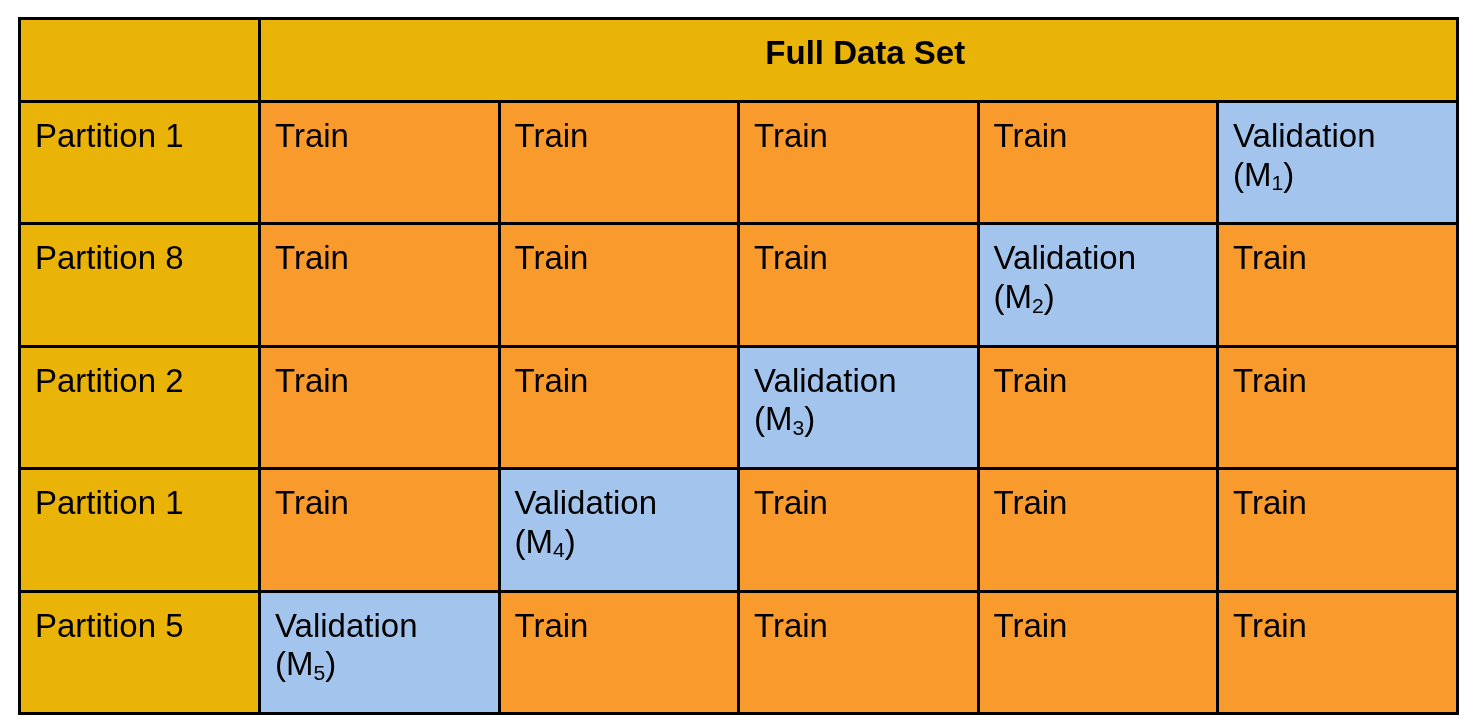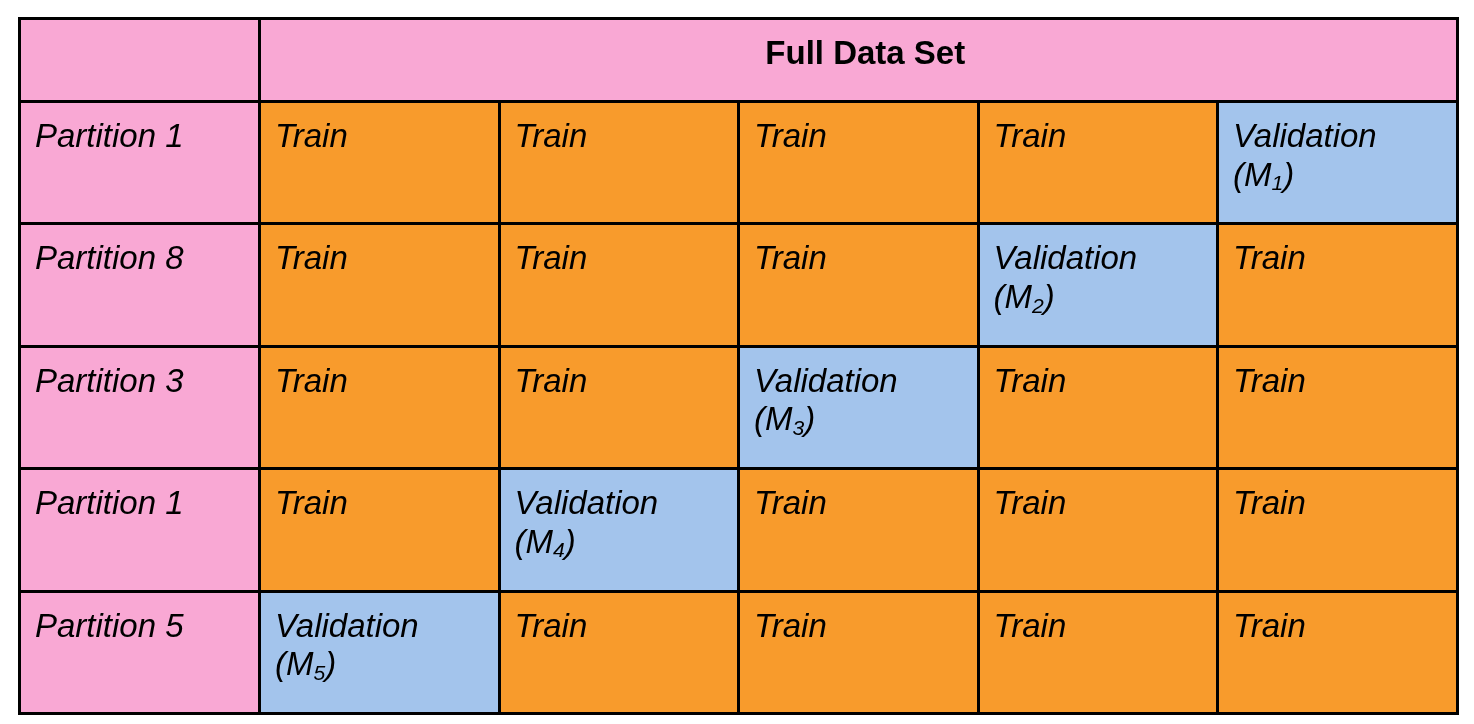--- a/index.html
+++ b/index.html
@@ -30,21 +30,21 @@
     height: 695px;
   }
 
   table.cv-table td {
     border: 3px solid #000000;
     vertical-align: top;
     padding: 14px 0 0 14px;
     font-size: 33px;
     line-height: 1.17;
     color: #000000;
-    background: #f9a8d4;
+    background: #eab308;
     box-sizing: border-box;
     overflow: hidden;
   }
 
   
   col.col-label { width: 240px; }
   col.col-fold  { width: 239.5px; }
 
   
   tr.header-row td { height: 83px; }
@@ -56,21 +56,21 @@
   td.header-cell {
     font-weight: bold;
     font-size: 34px;
     text-align: center;
     vertical-align: middle;
     padding: 0;
     background: #ffffff;
   }
 
   
-  tr.partition-row td { height: 122.4px; font-style: italic; }
+  tr.partition-row td { height: 122.4px; }
 
   td.label-cell {
     background: #ffffff;
     white-space: nowrap;
   }
 
   td.fold-cell.train {
     background: #F89B2C;
   }
 
@@ -144,21 +144,21 @@
           </td>
           <td class="fold-cell validation" style="background: rgb(163, 196, 236); border-color: rgb(0, 0, 0); color: rgb(0, 0, 0);">
             <span class="cell-text">Validation</span>
             <span class="cell-sub"><span>(M</span><sub>2</sub><span>)</span></span>
           </td>
           <td class="fold-cell train" style="background: rgb(248, 155, 44); border-color: rgb(0, 0, 0); color: rgb(0, 0, 0);">
             <span class="cell-text">Train</span>
           </td>
         </tr>
         <tr class="partition-row">
-          <td class="label-cell" style="border-color: rgb(0, 0, 0); color: rgb(0, 0, 0);">Partition 3</td>
+          <td class="label-cell" style="border-color: rgb(0, 0, 0); color: rgb(0, 0, 0);">Partition 2</td>
           <td class="fold-cell train" style="background: rgb(248, 155, 44); border-color: rgb(0, 0, 0); color: rgb(0, 0, 0);">
             <span class="cell-text">Train</span>
           </td>
           <td class="fold-cell train" style="background: rgb(248, 155, 44); border-color: rgb(0, 0, 0); color: rgb(0, 0, 0);">
             <span class="cell-text">Train</span>
           </td>
           <td class="fold-cell validation" style="background: rgb(163, 196, 236); border-color: rgb(0, 0, 0); color: rgb(0, 0, 0);">
             <span class="cell-text">Validation</span>
             <span class="cell-sub"><span>(M</span><sub>3</sub><span>)</span></span>
           </td>

